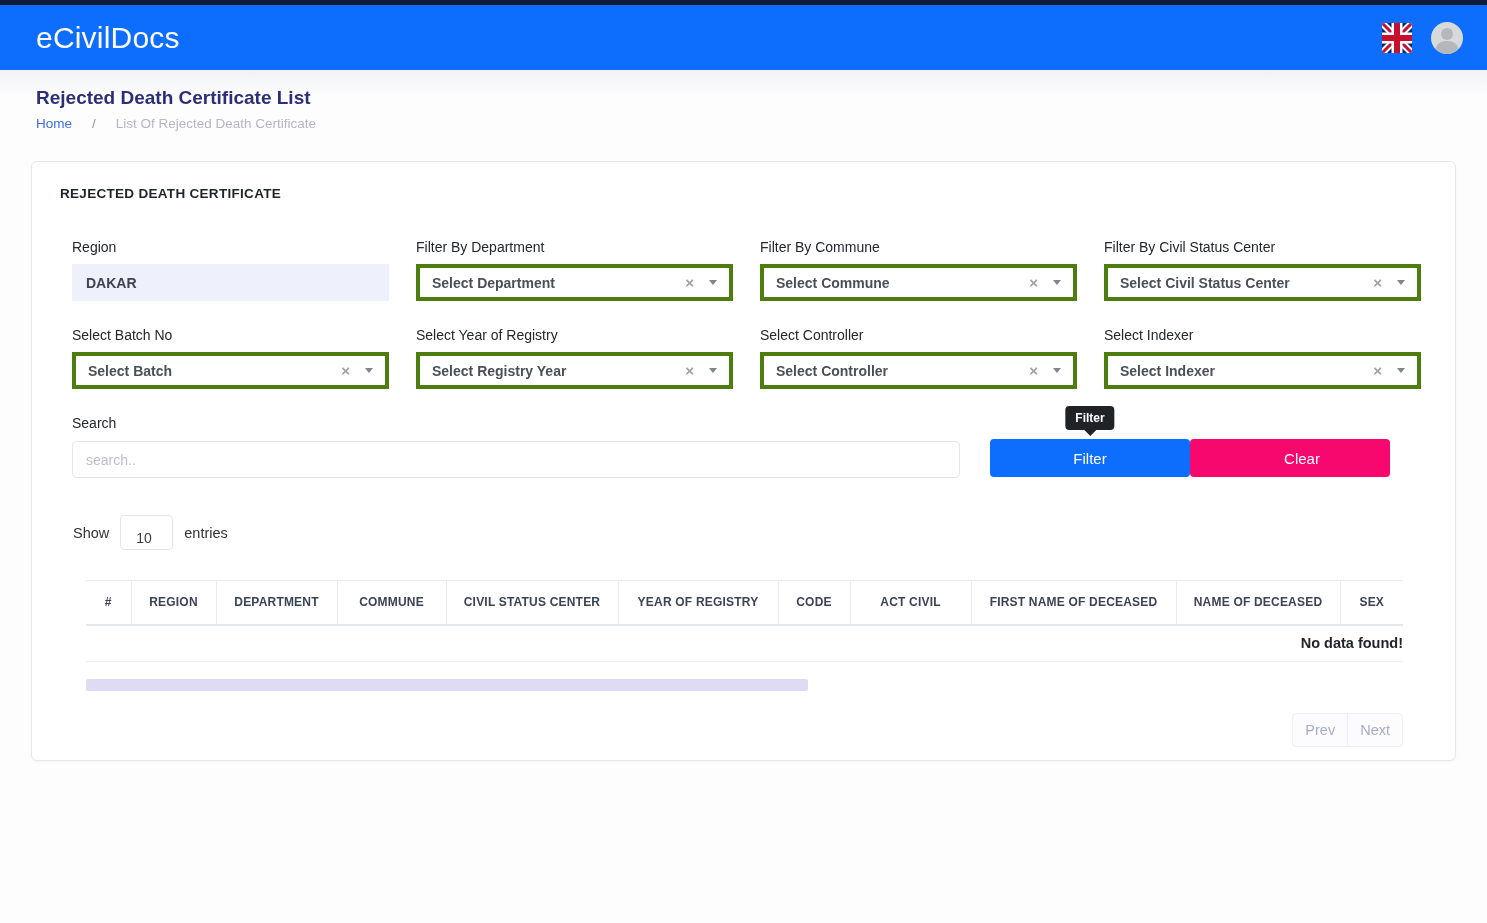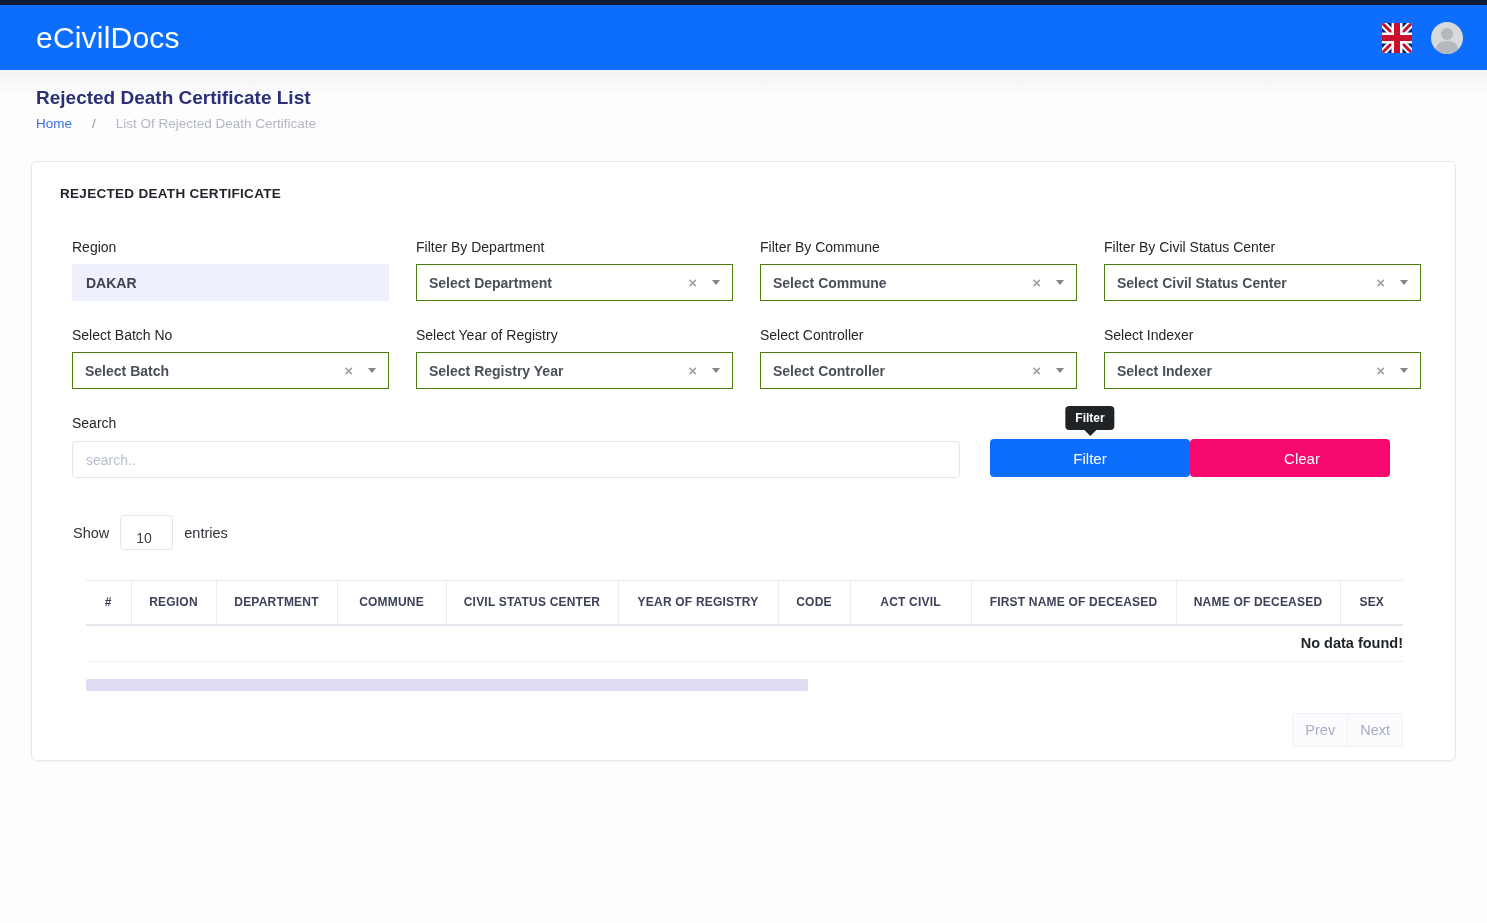--- a/index.html
+++ b/index.html
@@ -52,21 +52,21 @@
   }
   .field label { display:block; font-size:14px; color:#23272b; margin-bottom:9px; }
   .control {
     height:37px; width:100%; border-radius:0; font-size:14px;font-weight:bold;
   }
   input.text-readonly {
     background:#eef0fb; border:1px solid #eef0fb; color:#3f4254;
     padding:0 13px; outline:none;
   }
   .select {
-    background:#ffffff; border:1px solid #4d7c0f; color:#495057;
+    background:#ffffff; border:4px solid #4d7c0f; color:#495057;
     display:flex; align-items:center; padding:5px 12px; cursor:pointer;
   }
   .select .sel-text { flex:1; color:#495057; }
   .select .clear-x { color:#9aa0a6; font-size:15px; margin-right:15px; cursor:pointer; line-height:1; }
   .select .caret { width:0; height:0; border-left:4.5px solid transparent;
     border-right:4.5px solid transparent; border-top:5px solid #80868e; }
   
   .search-section { margin:26px 0 0 12px; display:flex; align-items:flex-end; }
   .search-col { width:888px; }
   .search-col label { display:block; font-size:14px; color:#23272b; margin-bottom:10px; }

